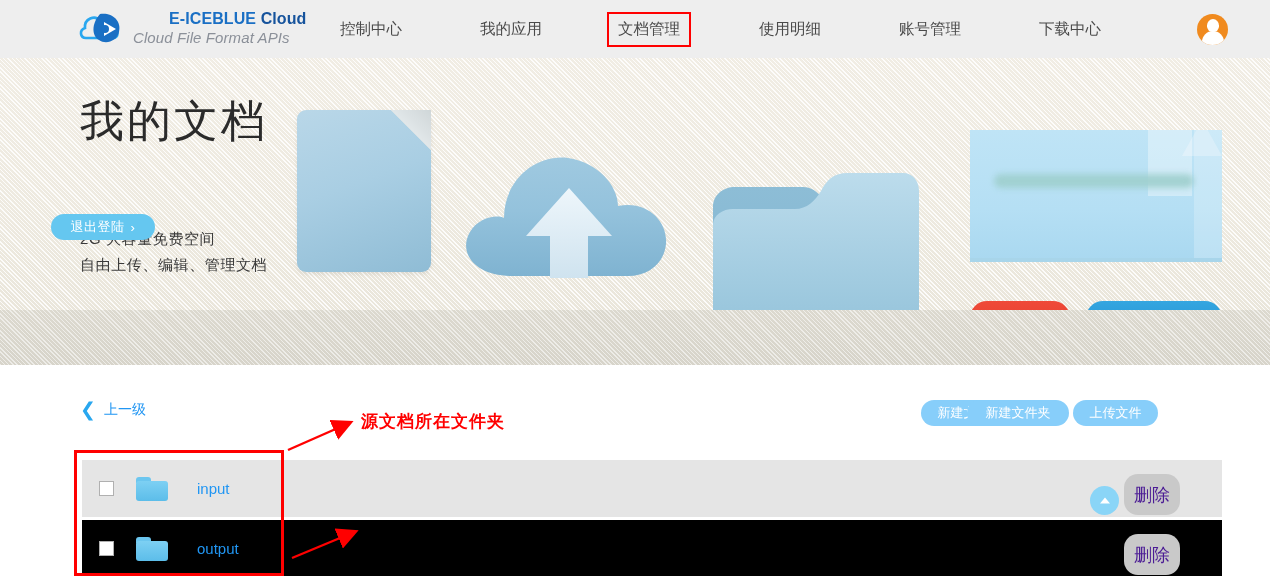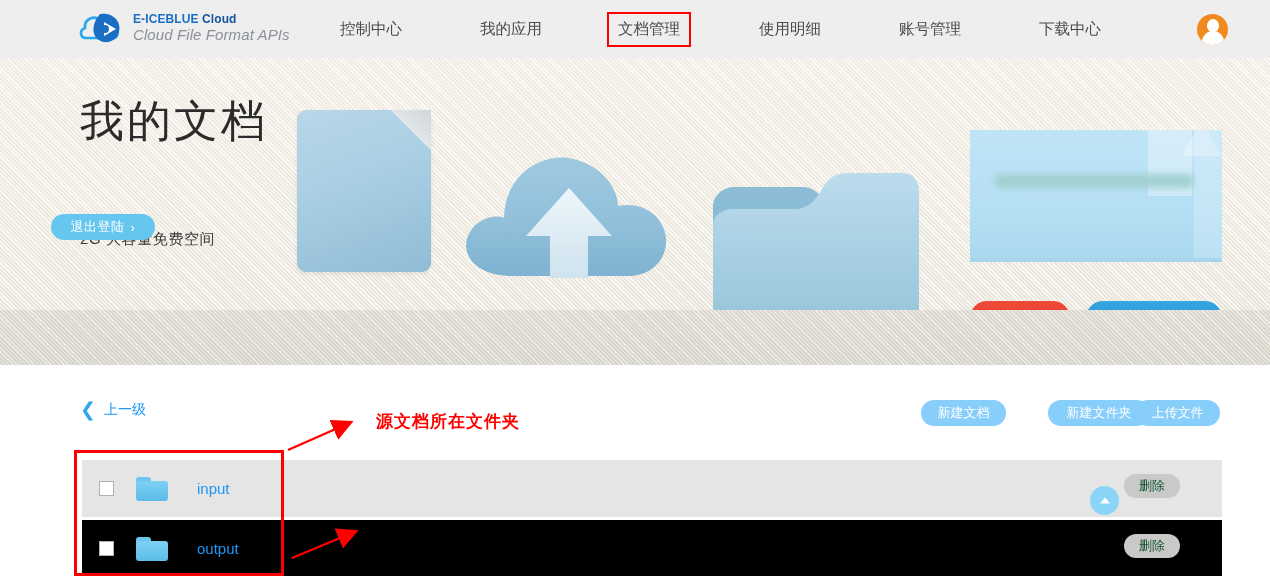--- a/index.html
+++ b/index.html
@@ -14,21 +14,21 @@
   
   #header {
     position: absolute; left:0; top:0; width:1270px; height:58px;
     background:#eeeeee;
   }
   #logo-wrap {
     position:absolute; left:78px; top:8px; display:flex; align-items:center; gap:9px;
   }
   #logo-mark { width:46px; height:40px; position:relative; }
   #logo-text { display:flex; flex-direction:column; line-height:1.05; }
-  #logo-title { font-size:12px; font-weight:bold; color:#1a6fc4; letter-spacing:0.1px; }
+  #logo-title { font-size:16px; font-weight:bold; color:#1a6fc4; letter-spacing:0.1px;margin-left:36px; }
   #logo-title .lt2 { color:#16539c; }
   #logo-sub { font-size:15px; color:#8b9099; font-style:italic; margin-top:2px; letter-spacing:0.1px; }
 
   #nav { position:absolute; left:330px; top:0; height:58px; display:flex; align-items:center; gap:12px; }
   .nav-item {
     font-size:15.5px; color:#4a4a4a; padding:6px 10px; margin:0 23px;
     cursor:pointer; white-space:nowrap; position:relative;
   }
   .nav-item:first-child { margin-left:0; }
   .nav-item.marked { border:2px solid #f00; padding:5px 9px;margin-left:20px; }
@@ -124,22 +124,22 @@
     color:#2196f3; font-size:14px; cursor:pointer;
   }
   #back-link .chev { font-size:19px; line-height:1; color:#29a7ef; font-weight:300; }
 
   .action-btn {
     position:absolute; top:400px; height:26px; border-radius:13px;
     background:#87cefa; color:#fff; font-size:13px;
     display:flex; align-items:center; justify-content:center; cursor:pointer;
   }
   #btn-new-doc { left:921px; width:85px; }
-  #btn-new-folder { left:1048px; width:102px; }
-  #btn-upload { left:1135px; width:85px;font-family:Liberation Mono, monospace; }
+  #btn-new-folder { left:967px; width:102px; }
+  #btn-upload { left:1073px; width:85px;font-family:Liberation Mono, monospace; }
 
   .file-row {
     position:absolute; left:82px; width:1140px; height:57px;
     display:flex; align-items:center;
   }
   .file-row.row0 { top:460px; background:#e5e5e5; }
   .file-row.row1 { top:520px; background:#000000; }
   .file-check {
     width:15px; height:15px; border:1px solid #b0b0b0; background:#fff;
     margin-left:17px; cursor:pointer; flex:0 0 auto;
@@ -148,22 +148,22 @@
   .file-folder .tab {
     position:absolute; left:0; top:0; width:15px; height:6px;
     background:#6cc6ef; border-radius:3px 3px 0 0;
   }
   .file-folder .body2 {
     position:absolute; left:0; top:4px; width:32px; height:20px;
     background:linear-gradient(180deg,#7dd0f3 0%,#5cbde9 100%); border-radius:3px;
   }
   .file-name { margin-left:29px; color:#2196f3; font-size:15px; cursor:pointer; }
   .del-btn {
-    position:absolute; width:56px; height:24px; border-radius:14px;
-    background:#c9c9c9; color:#14532d; font-size:13px;
+    position:absolute; width:56px; height:41px; border-radius:14px;
+    background:#c9c9c9; color:#4c1d95; font-size:18px;
     display:flex; align-items:center; justify-content:center; cursor:pointer;
   }
   #del0 { left:1124px; top:474px; }
   #del1 { left:1124px; top:534px; }
 
   #scroll-top {
     position:absolute; left:1090px; top:486px; width:29px; height:29px;
     border-radius:50%; background:#8ad5f7; cursor:pointer;
   }
   #scroll-top .tri {
@@ -174,21 +174,21 @@
 
   
   #anno-box {
     position:absolute; left:74px; top:450px; width:210px; height:126px;
     border:3px solid #ff0000; pointer-events:none;
   }
   .anno-text {
     position:absolute; color:#ff0000; font-size:17px; font-weight:bold;
     font-family:"Liberation Serif","DejaVu Serif",serif; letter-spacing:1px; white-space:nowrap;
   }
-  #anno-text-1 { left:376px; top:410px; }
+  #anno-text-1 { left:361px; top:410px; }
   #anno-text-2 { left:367px; top:520px; }
   #anno-arrows { position:absolute; left:0; top:0; width:1270px; height:576px; pointer-events:none; }
 </style>
 </head>
 <body>
 
 <div id="page">
 
   <div id="header">
 
@@ -220,20 +220,21 @@
       <div class="head"></div>
       <div class="body"></div>
     </div>
   </div>
 
   <div id="hero">
 
     <div id="hero-title">我的文档</div>
     <div id="hero-sub">
       <div>2G 大容量免费空间</div>
+      <div>自由上传、编辑、管理文档</div>
     </div>
 
     <div id="doc-icon">
       <div class="sheet"></div>
       <div class="fold-mask"></div>
       <div class="fold"></div>
     </div>
 
     <div id="cloud-icon">
       <svg width="234" height="138" viewBox="0 0 234 138">

